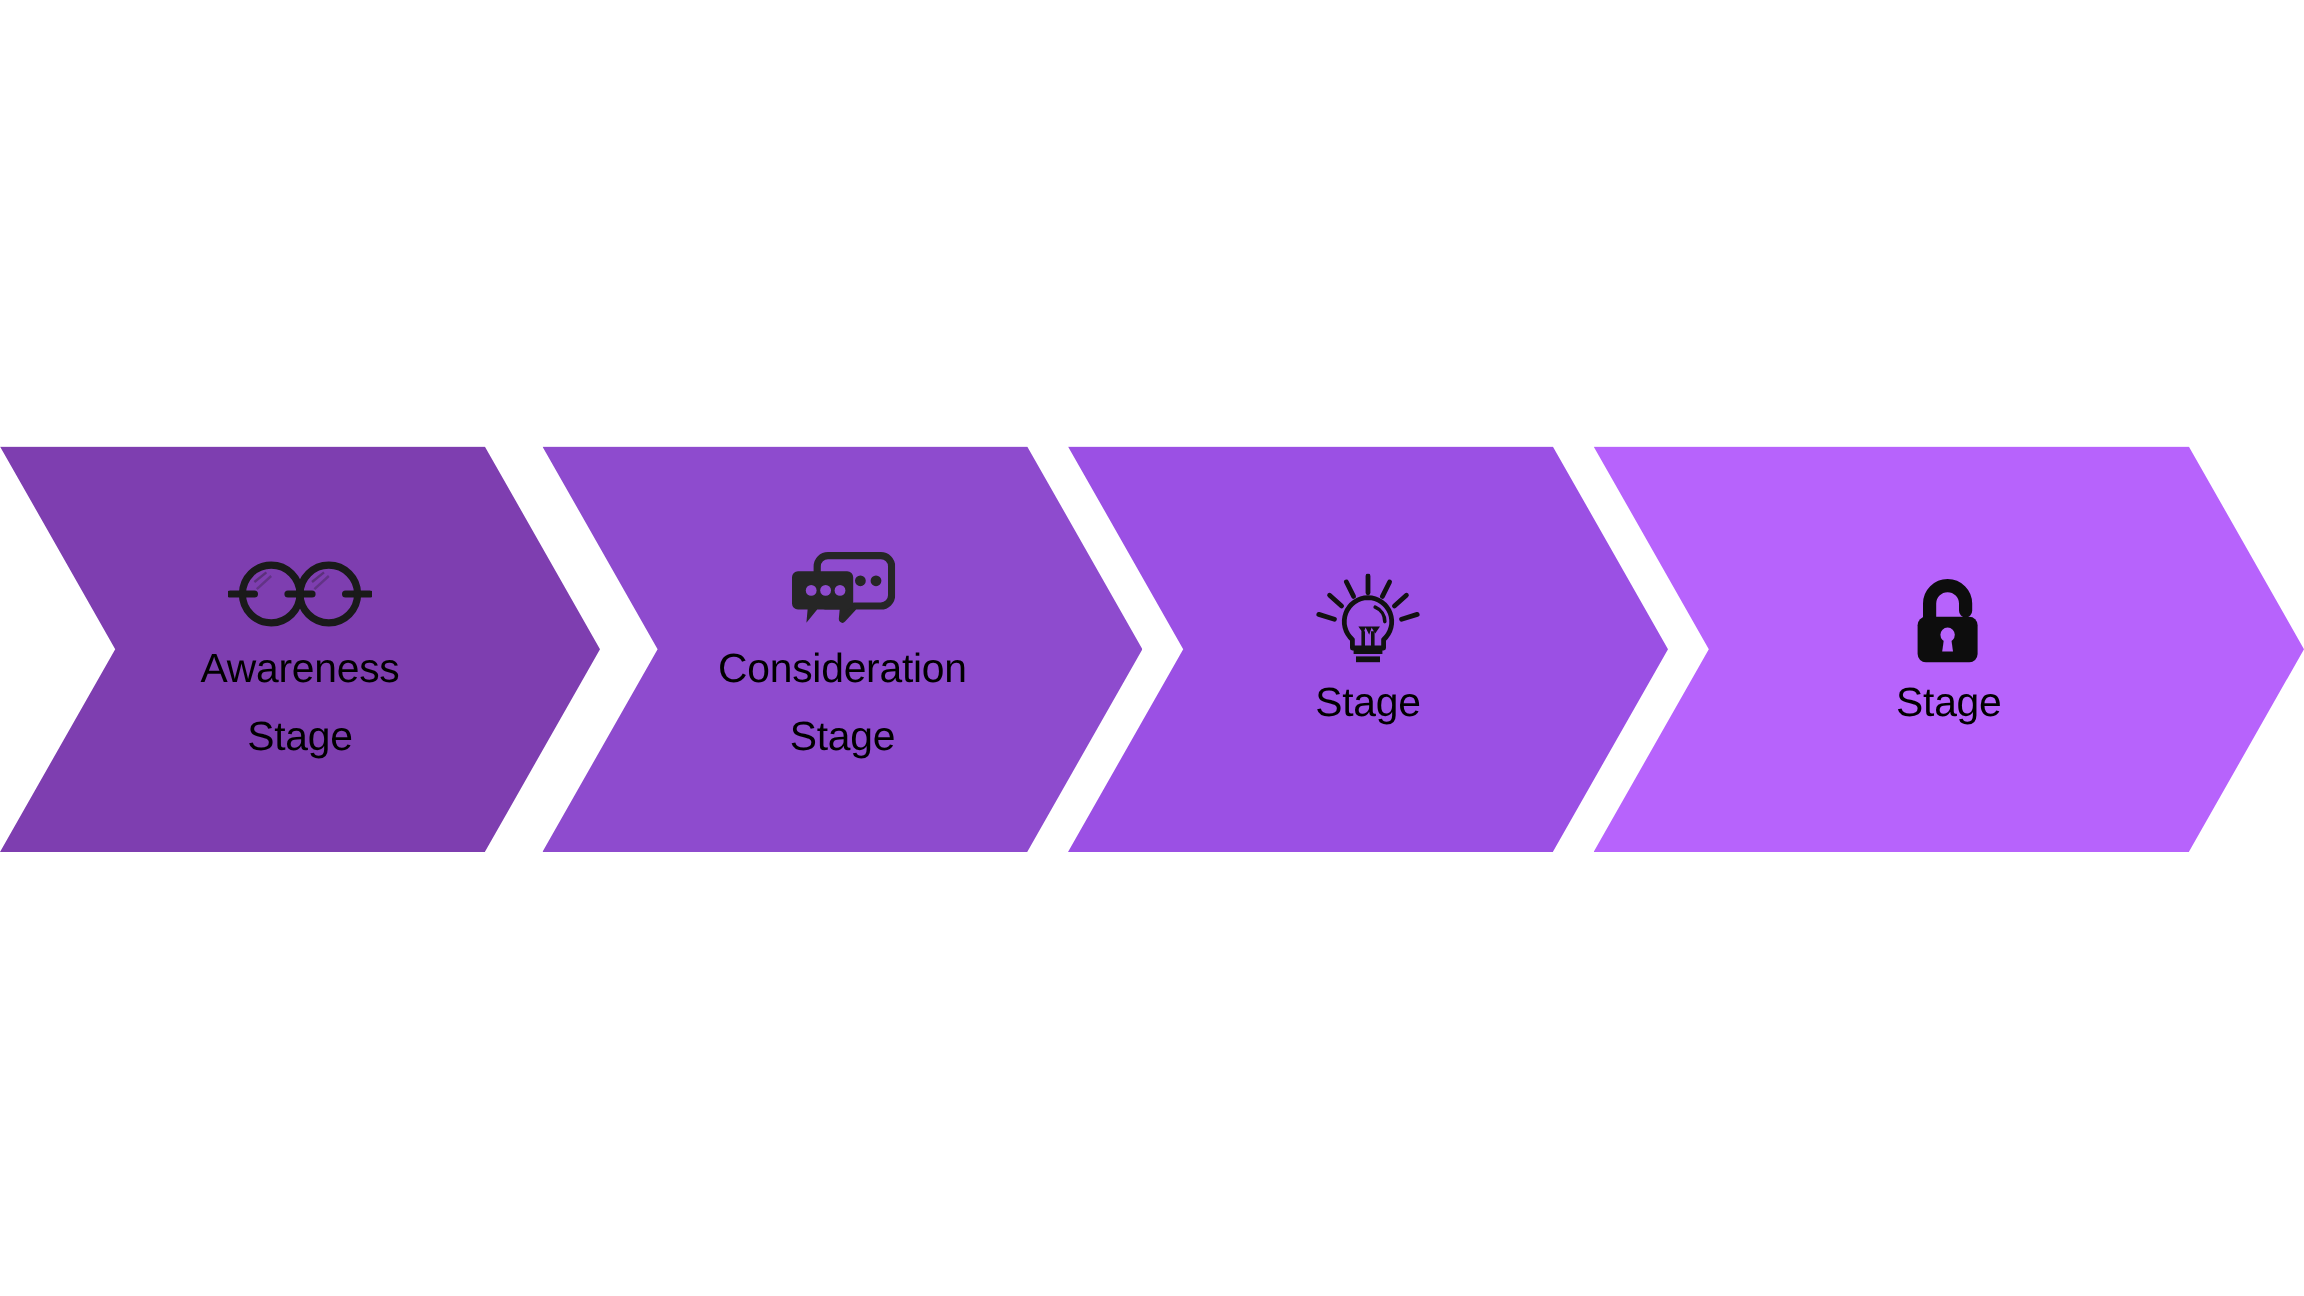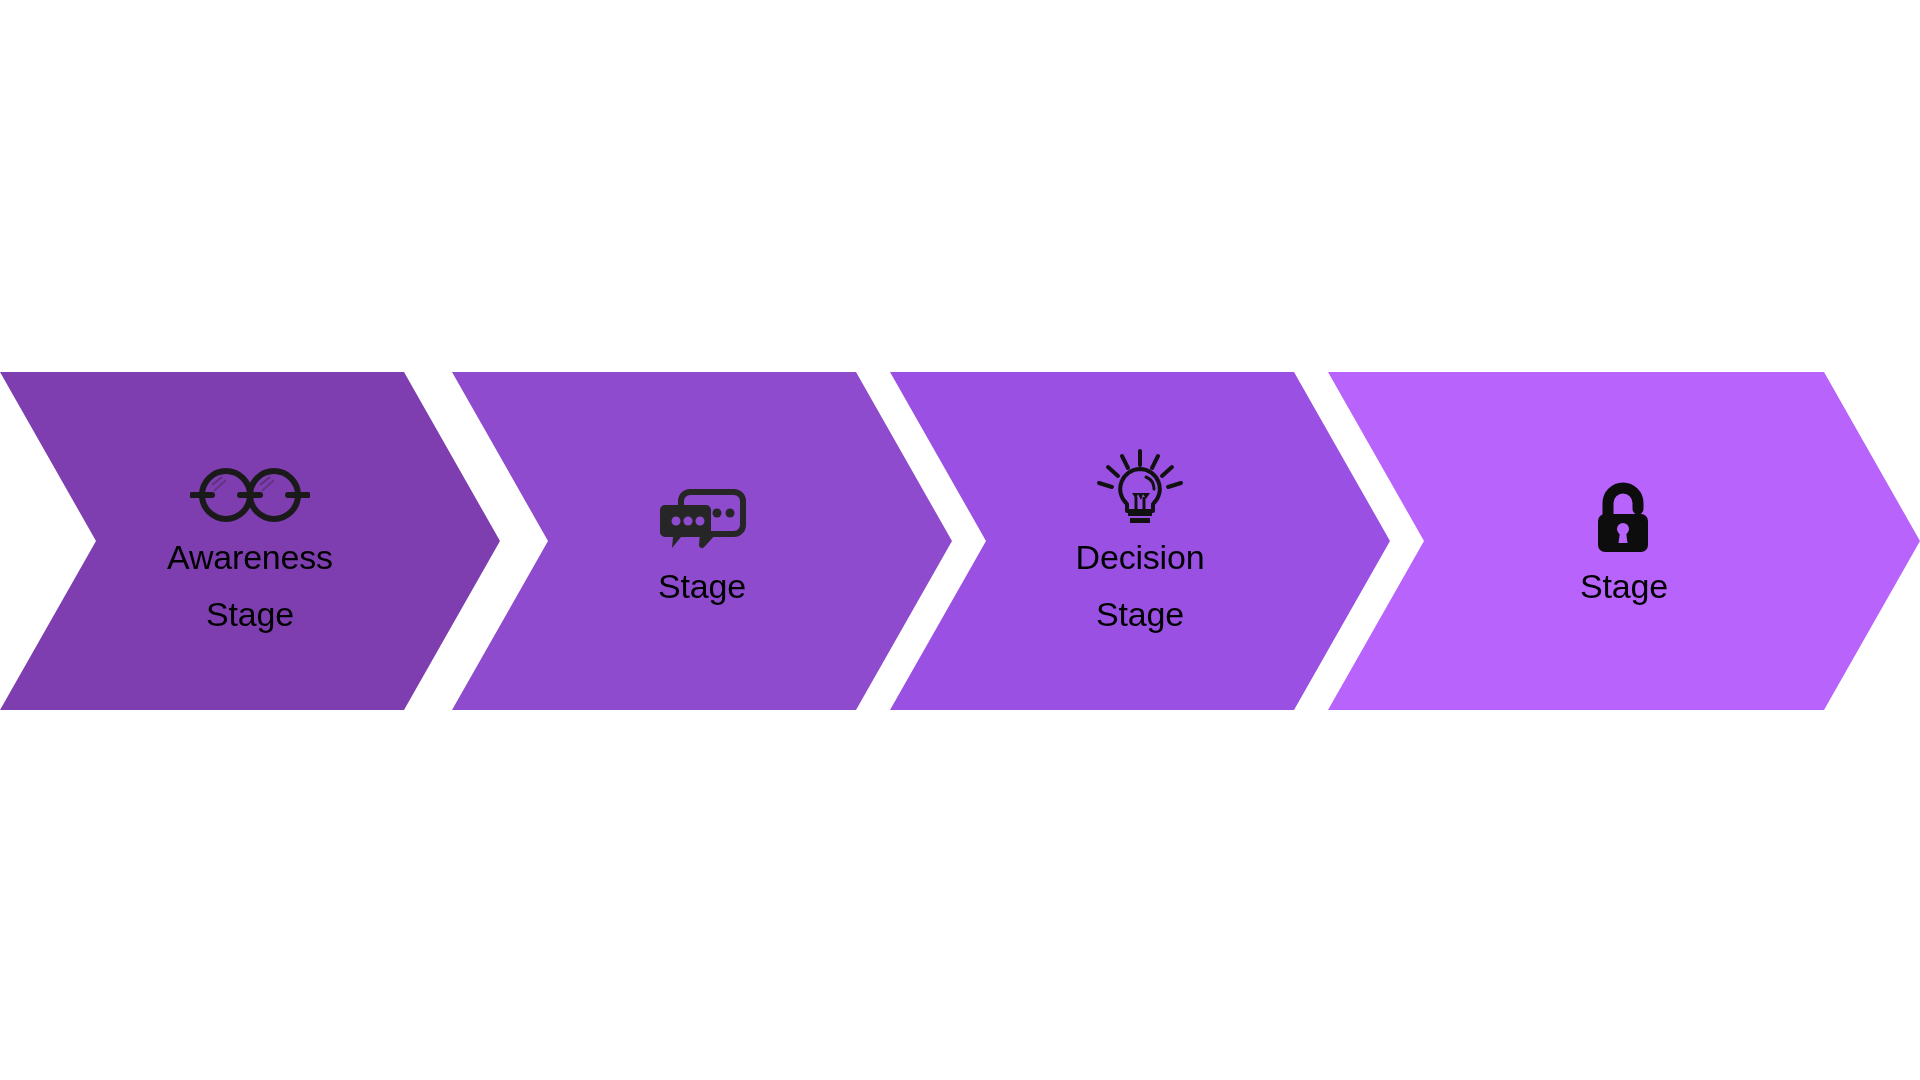--- a/index.html
+++ b/index.html
@@ -112,20 +112,21 @@
           <circle cx="46" cy="25" r="4.5" fill="#262626"></circle>
           <circle cx="59" cy="25" r="4.5" fill="#262626"></circle>
           <circle cx="72" cy="25" r="4.5" fill="#262626"></circle>
           <path d="M7 17 h41 a5 5 0 0 1 5 5 v22 a5 5 0 0 1 -5 5 h-25 l-9 11 l1 -11 h-8 a5 5 0 0 1 -5 -5 v-22 a5 5 0 0 1 5 -5 z" fill="#262626"></path>
           <circle cx="18" cy="33" r="4.5" fill="#8E4BCE"></circle>
           <circle cx="30" cy="33" r="4.5" fill="#8E4BCE"></circle>
           <circle cx="42" cy="33" r="4.5" fill="#8E4BCE"></circle>
         </svg>
       </div>
       <div class="label">
+        <div>Consideration</div>
         <div>Stage</div>
       </div>
     </div>
   </div>
 
   <div class="chevron" id="stage-3" style="left: 890px; width: 500px; z-index: 7;">
     <div class="shape" style="background: rgb(155, 80, 228);"></div>
     <div class="content">
       <div class="icon-wrap">
         <svg width="92" height="74" viewBox="0 0 92 74" fill="none">
@@ -141,21 +142,20 @@
           <path d="M46 20 a20 20 0 0 1 13 35 v7 h-26 v-7 a20 20 0 0 1 13 -35 z" stroke="#111111" stroke-width="4" fill="none" stroke-linejoin="round"></path>
           <path d="M52 28 a13 13 0 0 1 8 12" stroke="#111111" stroke-width="3" fill="none" stroke-linecap="round"></path>
           <path d="M38 44 l4 6 l2 -5 l3 6 l2 -6 l3 5 l4 -6 z" fill="#111111"></path>
           <line x1="42" y1="48" x2="42" y2="62" stroke="#111111" stroke-width="3"></line>
           <line x1="50" y1="48" x2="50" y2="62" stroke="#111111" stroke-width="3"></line>
           <rect x="34" y="62" width="24" height="5" fill="#111111"></rect>
           <rect x="36" y="69" width="20" height="5" fill="#111111"></rect>
         </svg>
       </div>
       <div class="label">
-        <div>Decision</div>
         <div>Stage</div>
       </div>
     </div>
   </div>
 
   <div class="chevron" id="stage-4" style="left: 1328px; width: 592px; z-index: 6;">
     <div class="shape" style="background: rgb(183, 99, 252);"></div>
     <div class="content">
       <div class="icon-wrap">
         <svg width="72" height="70" viewBox="0 0 72 70" fill="none">

